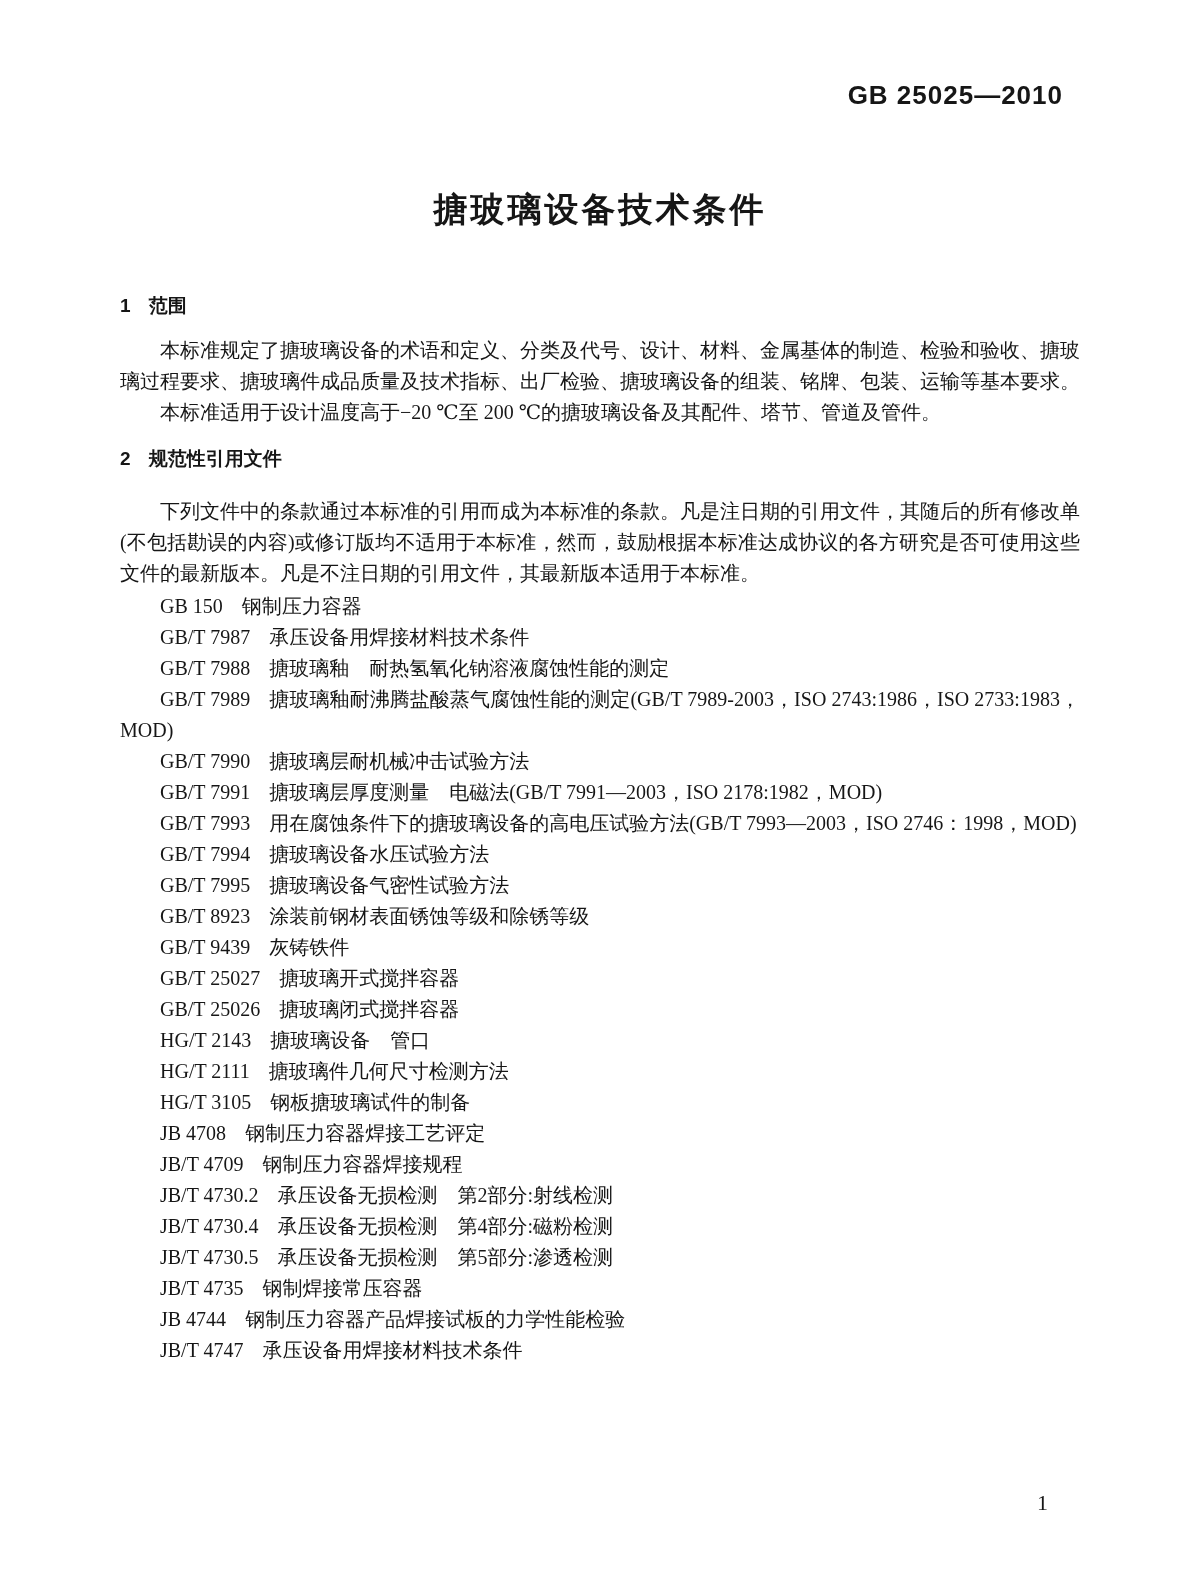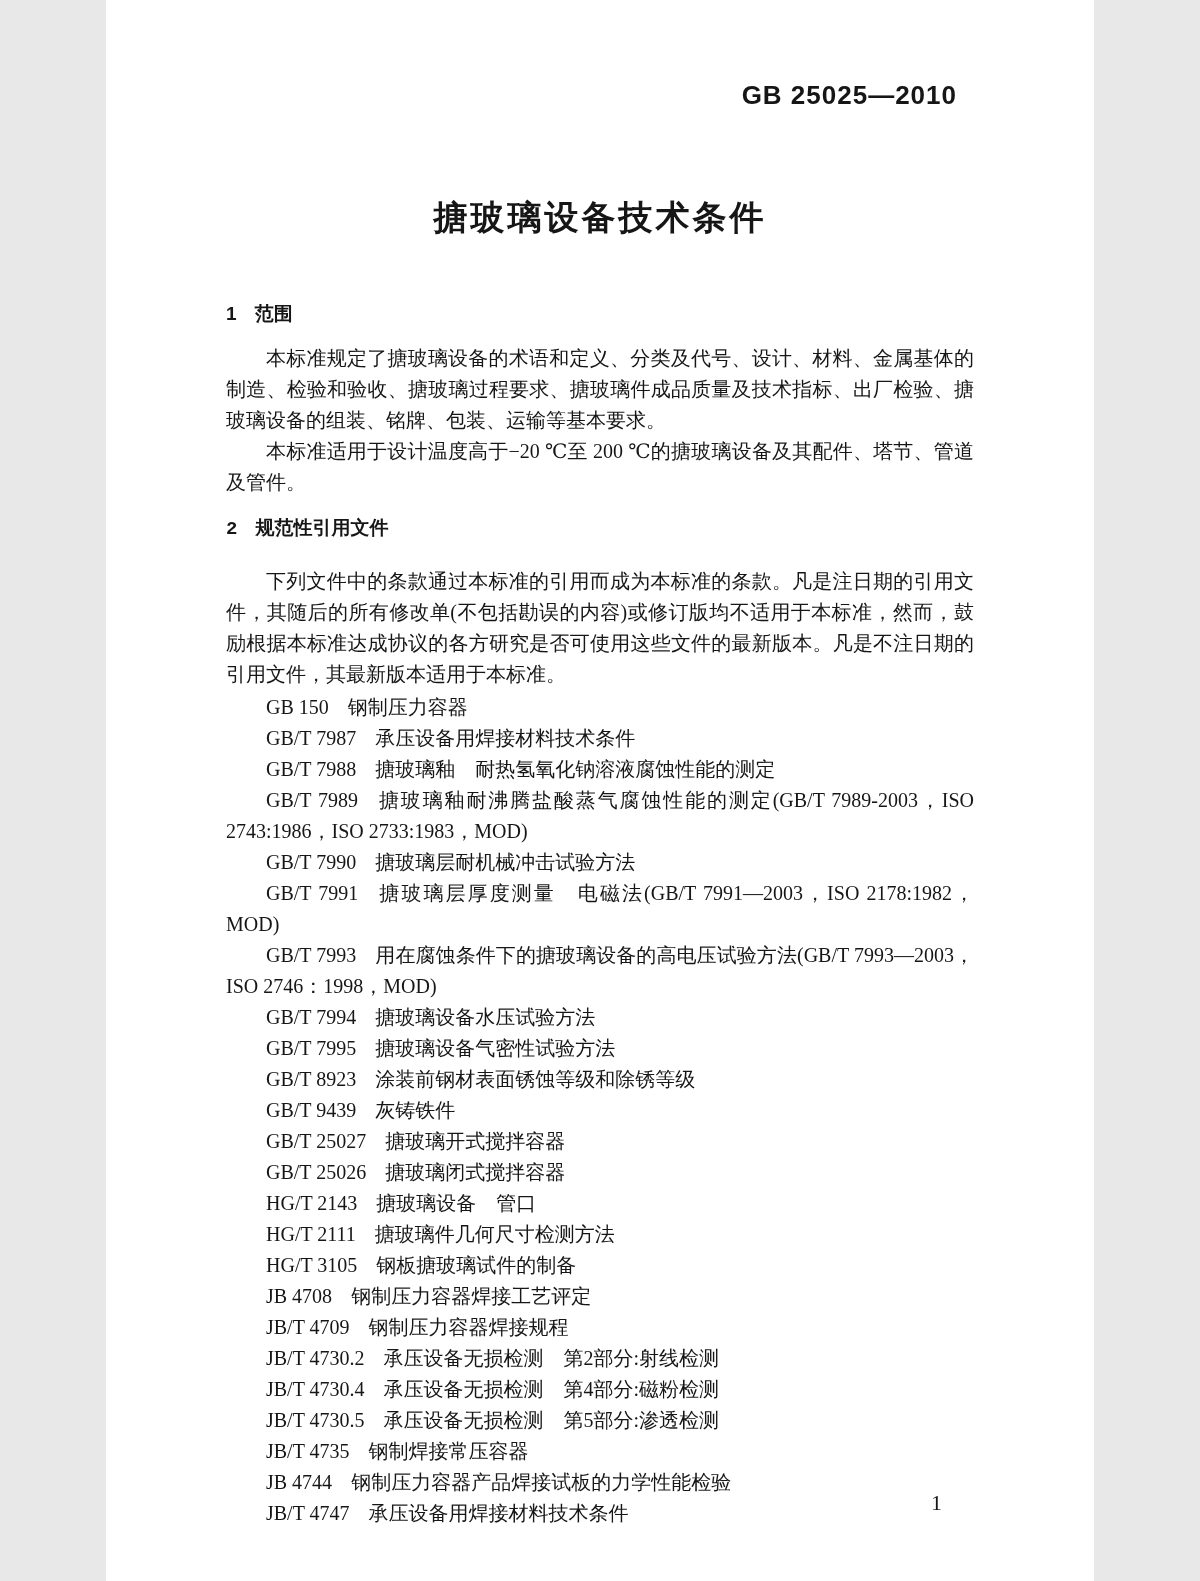--- a/index.html
+++ b/index.html
@@ -1,52 +1,52 @@
 <!DOCTYPE html>
 <html lang="zh"><head>
 <meta charset="utf-8">
 <style>
   html,body { margin:0; padding:0; background:#e8e8e8; }
   .page {
     position:relative;
-    width:988px; height:1581px;
+    width:1200px; height:1581px;
     margin:0 auto;
     background:#ffffff;
     color:#161616;
     font-family:"Liberation Serif","DejaVu Serif",serif;
     overflow:hidden;
   }
   .doc-header {
     position:absolute;
     top:80px; right:137px;
     font-family:"Liberation Sans","DejaVu Sans",sans-serif;
     font-weight:bold;
     font-size:26px;
     letter-spacing:1px;
   }
-  .content { padding:16px 120px; }
+  .content { padding:8px 120px; }
   .doc-title {
     margin:0;
     padding-top:182px;
     text-align:center;
     font-family:"Liberation Sans","DejaVu Sans",sans-serif;
     font-weight:bold;
     font-size:34px;
     line-height:38px;
     letter-spacing:3px;
   }
   .sec-heading {
     font-family:"Liberation Sans","DejaVu Sans",sans-serif;
     font-weight:bold;
     font-size:19px;
     line-height:28px;
   }
   .sec-heading .sec-num { margin-right:0.95em; }
   .sec-heading-1 { margin-top:64px; }
-  .sec-heading-2 { margin-top:17px;font-family:Liberation Mono, monospace; }
+  .sec-heading-2 { margin-top:17px; }
   .body-p {
     margin:0;
     font-size:20px;
     line-height:31px;
     text-align:justify;
     text-indent:2em;
   }
   .p-first { margin-top:15px; }
   .p-intro { margin-top:23px; }
   .refs { margin-top:2px; }

